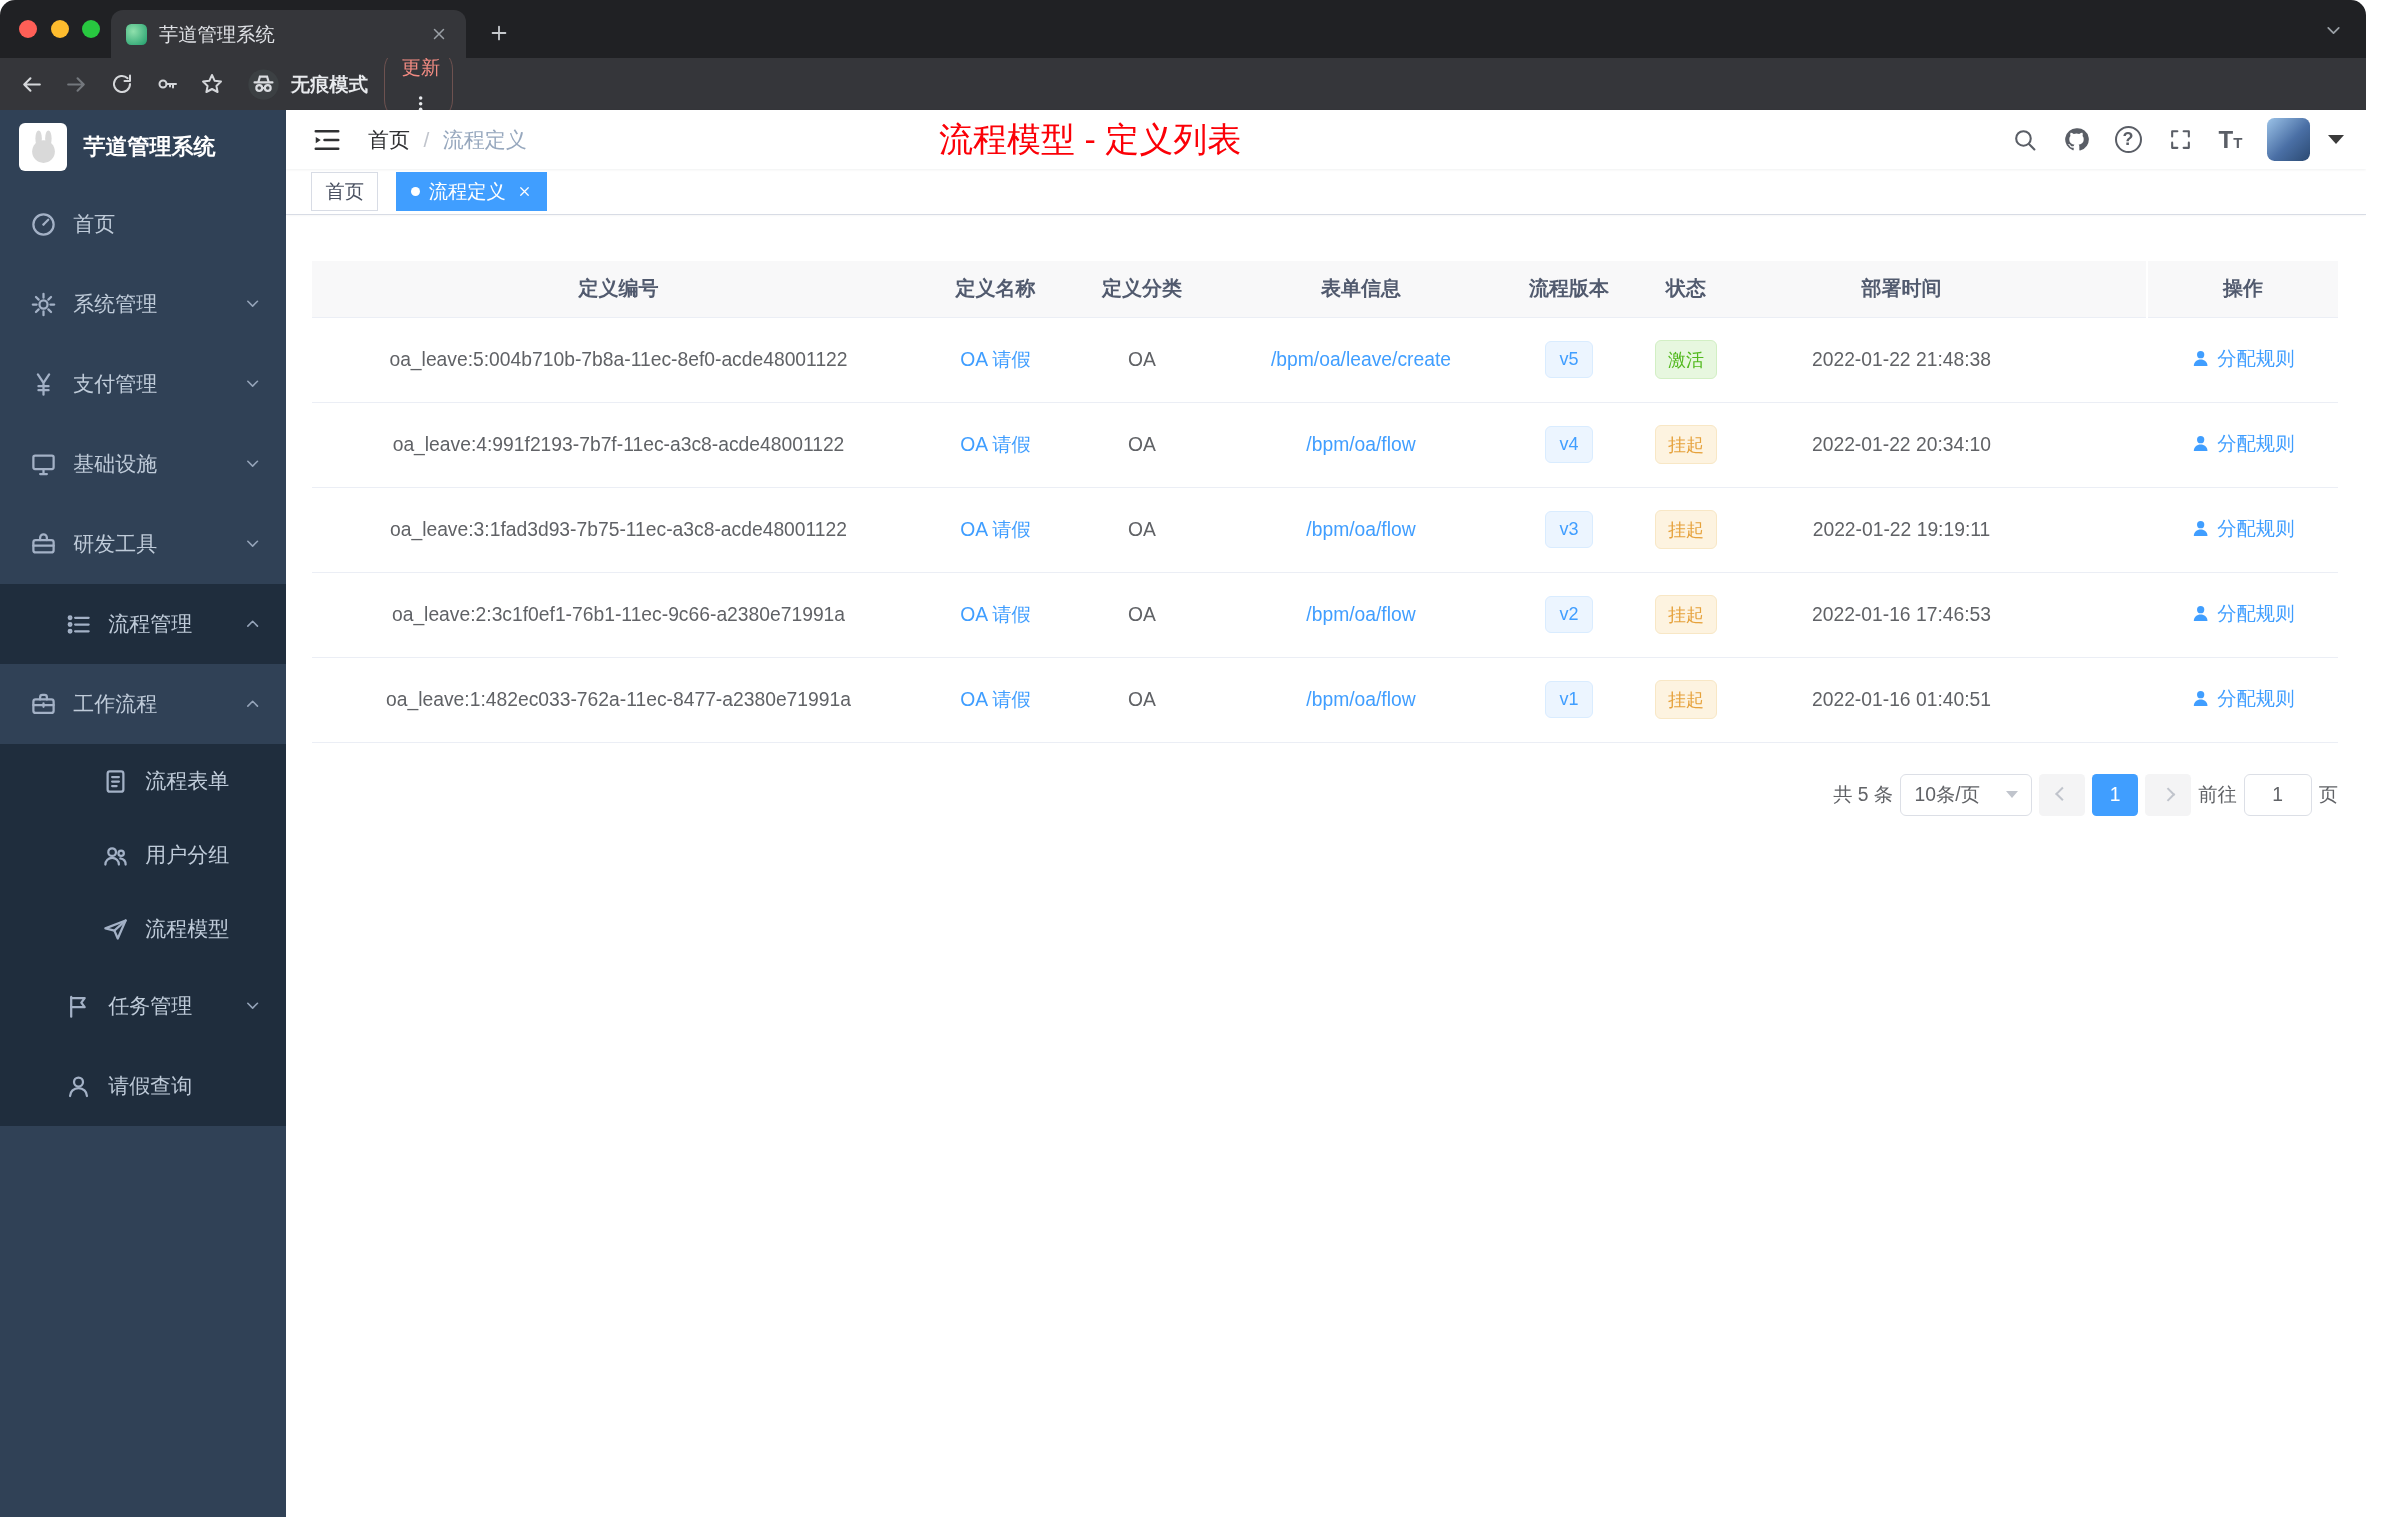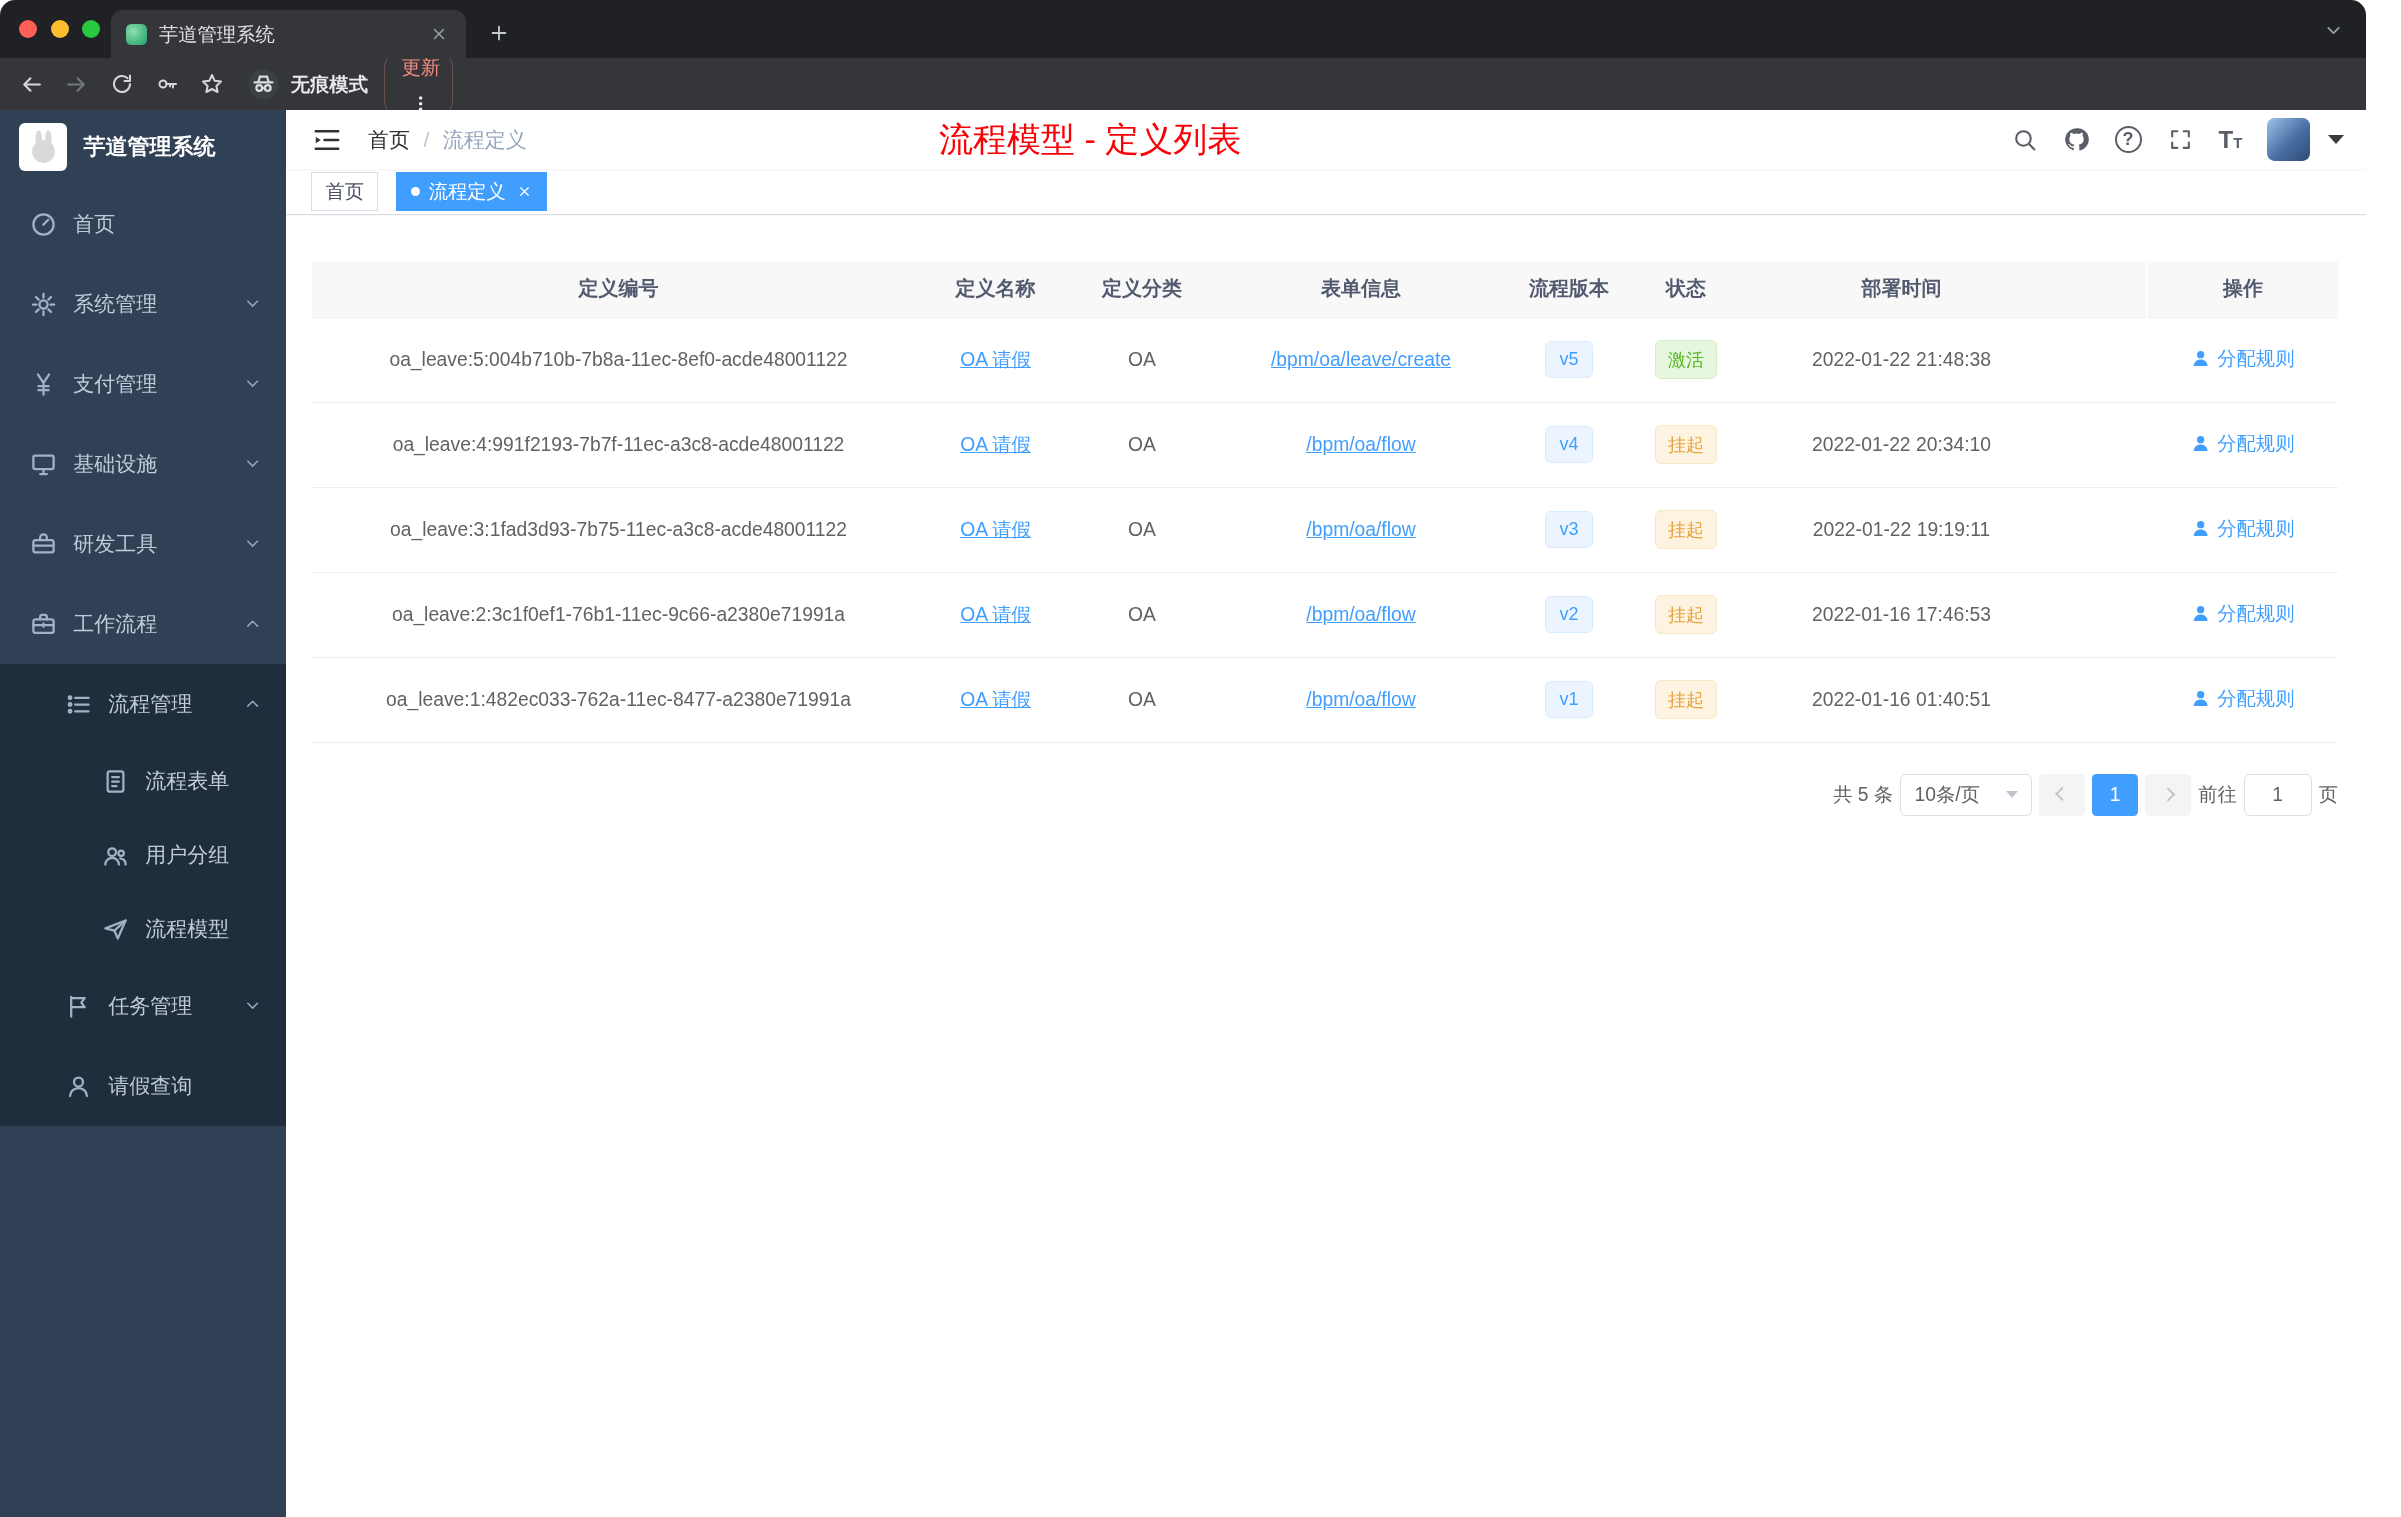--- a/index.html
+++ b/index.html
@@ -88,21 +88,21 @@
   .tag-dot { width:9px; height:9px; border-radius:50%; background:#fff; flex:none; }
   .tag-close { width:16.3px; height:16.3px; margin-left:1.5px; }
 
   .content { flex:1; padding:46px 28px 0 26px; overflow:hidden; background:#fff; }
   table { width:100%; border-collapse:collapse; table-layout:fixed; }
   thead th { background:#f8f8f9; height:56px; font-size:20px; font-weight:700; color:#515a6e;
     text-align:center; border-bottom:0.7px solid #ebeef5; }
   thead th.op-col { border-left:2.2px solid #ffffff; }
   tbody td { height:85px; text-align:center; font-size:19.3px; color:#606266; border-bottom:0.7px solid #ebeef5;
     white-space:nowrap; overflow:hidden; }
-  .link { color:#409eff; cursor:pointer;text-decoration:underline; }
+  .link { color:#409eff; cursor:pointer; }
   .v-badge { display:inline-block; min-width:48px; padding:6.7px 10.4px; background:#ecf5ff;
     border:0.7px solid #d9ecff; color:#409eff; border-radius:6px; font-size:18px; }
   .s-badge { display:inline-block; padding:6.7px 12px; border-radius:6px; font-size:18px; }
   .s-success { background:#e7f7df; border:0.7px solid #d2efc4; color:#52b91e; }
   .s-warning { background:#fdf3e0; border:0.7px solid #f8e7c5; color:#e6a23c; }
   .op-link { color:#409eff; display:inline-flex; align-items:center; gap:7.4px; cursor:pointer; }
   .op-ic { width:19.3px; height:19.3px; fill:currentColor; }
 
   .pagination { display:flex; align-items:center; justify-content:flex-end; gap:7px; margin-top:31px;
     font-size:19.3px; color:#606266; }
@@ -265,39 +265,39 @@
         <svg class="mi-icon svgi" viewBox="0 0 24 24">
             <rect x="3" y="8" width="18" height="11" rx="2"></rect>
             <path d="M9 8V6a3 3 0 0 1 6 0v2M3 13h18"></path>
           </svg>
         <span class="menu-label">研发工具</span>
         <svg class="chev svgi" viewBox="0 0 24 24">
             <path d="M6 9l6 6 6-6"></path>
           </svg>
       </div>
 
-      <div class="menu-item lv1">
-        <svg class="mi-icon svgi" viewBox="0 0 24 24">
-            <rect x="3" y="7.5" width="18" height="12" rx="2"></rect>
-            <path d="M9 7.5V5.5a2 2 0 0 1 2-2h2a2 2 0 0 1 2 2v2M3 12.5h18M12 11v3"></path>
-          </svg>
-        <span class="menu-label">工作流程</span>
-        <svg class="chev up svgi" viewBox="0 0 24 24">
-            <path d="M6 9l6 6 6-6"></path>
-          </svg>
-      </div>
-
       <div class="menu-item lv2">
         <svg class="mi-icon svgi" viewBox="0 0 24 24">
             <path d="M9 6h12M9 12h12M9 18h12"></path>
             <circle cx="4.5" cy="6" r="1.2"></circle>
             <circle cx="4.5" cy="12" r="1.2"></circle>
             <circle cx="4.5" cy="18" r="1.2"></circle>
           </svg>
         <span class="menu-label">流程管理</span>
+        <svg class="chev up svgi" viewBox="0 0 24 24">
+            <path d="M6 9l6 6 6-6"></path>
+          </svg>
+      </div>
+
+      <div class="menu-item lv1">
+        <svg class="mi-icon svgi" viewBox="0 0 24 24">
+            <rect x="3" y="7.5" width="18" height="12" rx="2"></rect>
+            <path d="M9 7.5V5.5a2 2 0 0 1 2-2h2a2 2 0 0 1 2 2v2M3 12.5h18M12 11v3"></path>
+          </svg>
+        <span class="menu-label">工作流程</span>
         <svg class="chev up svgi" viewBox="0 0 24 24">
             <path d="M6 9l6 6 6-6"></path>
           </svg>
       </div>
 
       <div class="menu-item lv3">
         <svg class="mi-icon svgi" viewBox="0 0 24 24">
             <rect x="5" y="3" width="14" height="18" rx="2"></rect>
             <path d="M9 8h6M9 12h6M9 16h4"></path>
           </svg>

